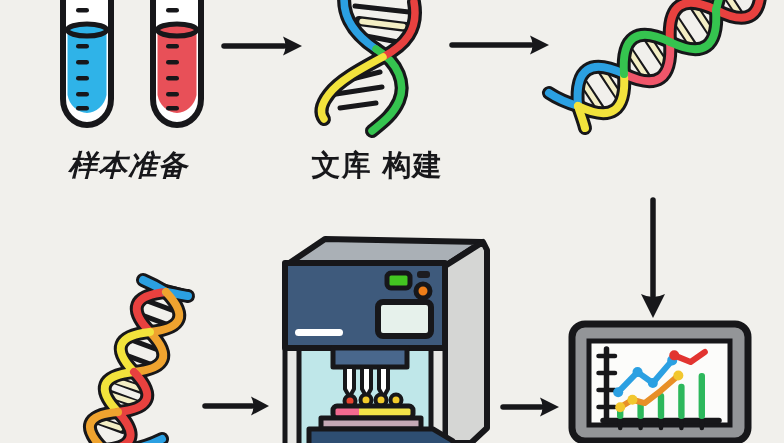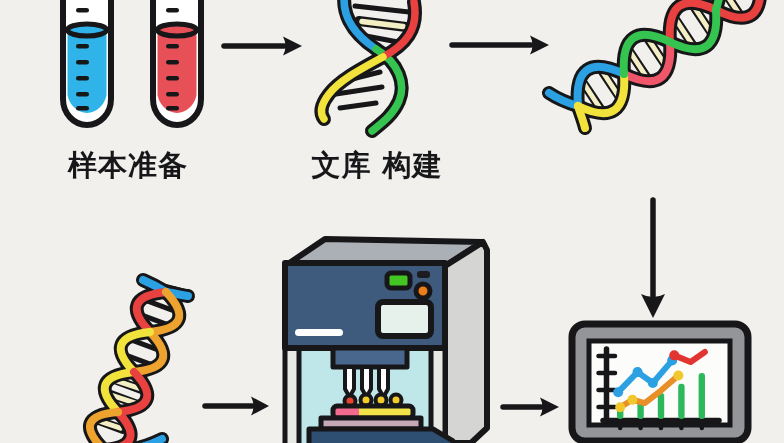--- a/index.html
+++ b/index.html
@@ -7,21 +7,21 @@
     position:relative;width:784px;height:443px;overflow:hidden;
     background:#f1f0ec;
     font-family:"DejaVu Sans",sans-serif;
   }
   .scene{position:absolute;left:0;top:0;width:784px;height:443px;}
   .step-label{
     position:absolute;transform:translateX(-50%);
     font-weight:bold;font-size:29px;line-height:1;color:#17171a;
     letter-spacing:1px;white-space:nowrap;
   }
-  .lbl1{left:128px;top:151px;}
+  .lbl1{left:128px;top:151px;font-style:italic;}
   .lbl2{left:377px;top:151px;}
   .lbl3{left:660px;top:149px;}
 </style>
 </head>
 <body>
 
 <div class="stage">
 
 <svg class="scene" viewBox="0 0 784 443">
 

